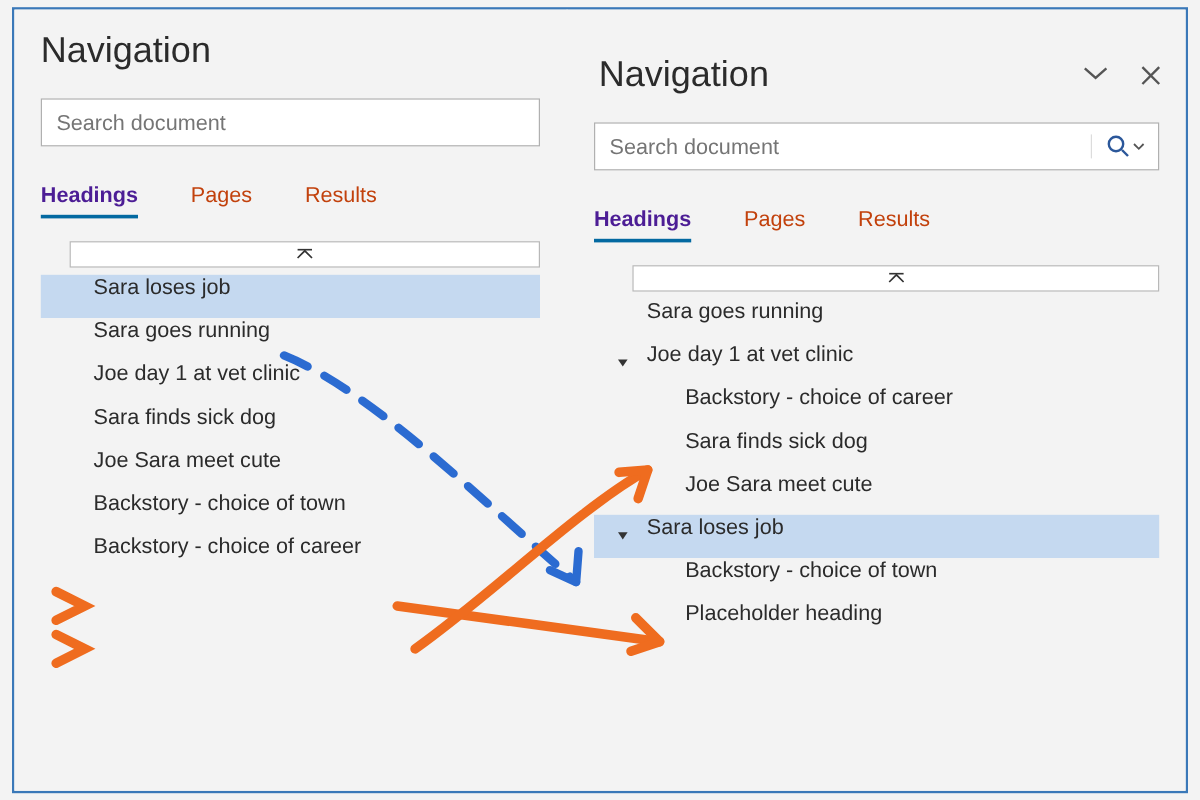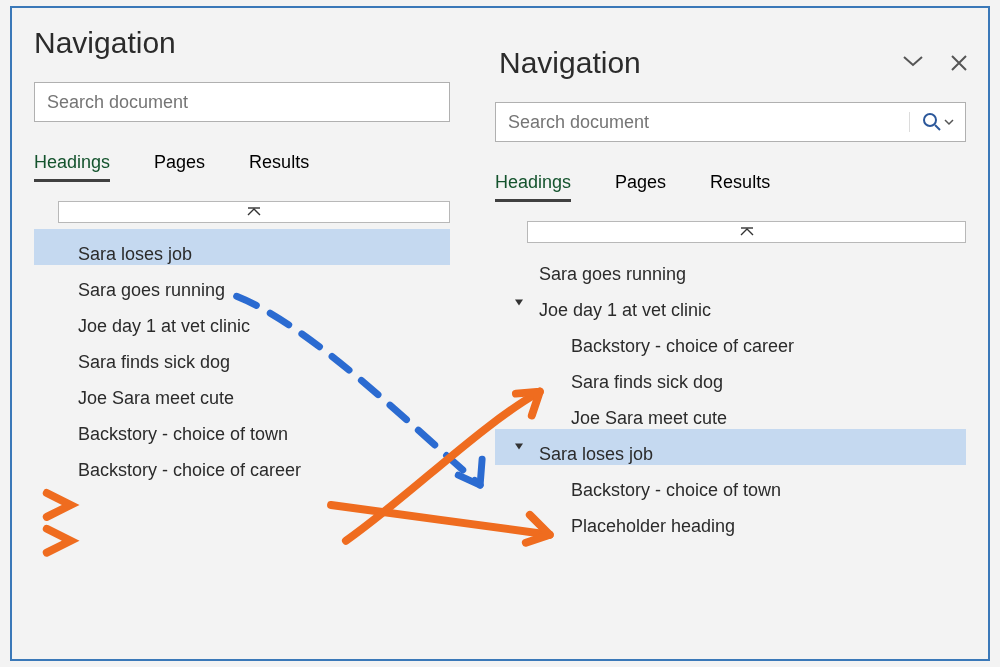--- a/index.html
+++ b/index.html
@@ -73,47 +73,47 @@
 
   .tabs {
     display: flex;
     gap: 44px;
     margin: 30px 22px 0 22px;
     font-size: 18px;
     border-bottom: 1px solid transparent;
   }
   .tab {
     padding-bottom: 6px;
-    color: #000000;
+    color: #c2410c;
   }
   .tab.active {
-    color: #14532d;
-    font-weight: 400;
-    border-bottom: 3px solid #404040;
+    color: #4c1d95;
+    font-weight: 700;
+    border-bottom: 3px solid #0369a1;
   }
 
   .collapse-bar {
     margin: 18px 22px 6px 46px;
     height: 22px;
     background: #fff;
     border: 1px solid #b8b8b8;
     display: flex;
     align-items: center;
     justify-content: center;
   }
   .collapse-bar svg { color: #333; }
 
   .heading-list {
     margin: 4px 22px 0 22px;
   }
   .heading-row {
     position: relative;
     height: 36px;
     display: flex;
-    align-items: flex-end;
+    align-items: flex-start;
     font-size: 18px;
     color: #2b2b2b;
     padding-left: 44px; 
     white-space: nowrap;
   }
   .heading-row.sel {
     background: #c5d9f0;
   }
   .heading-row .tw {
     position: absolute;

